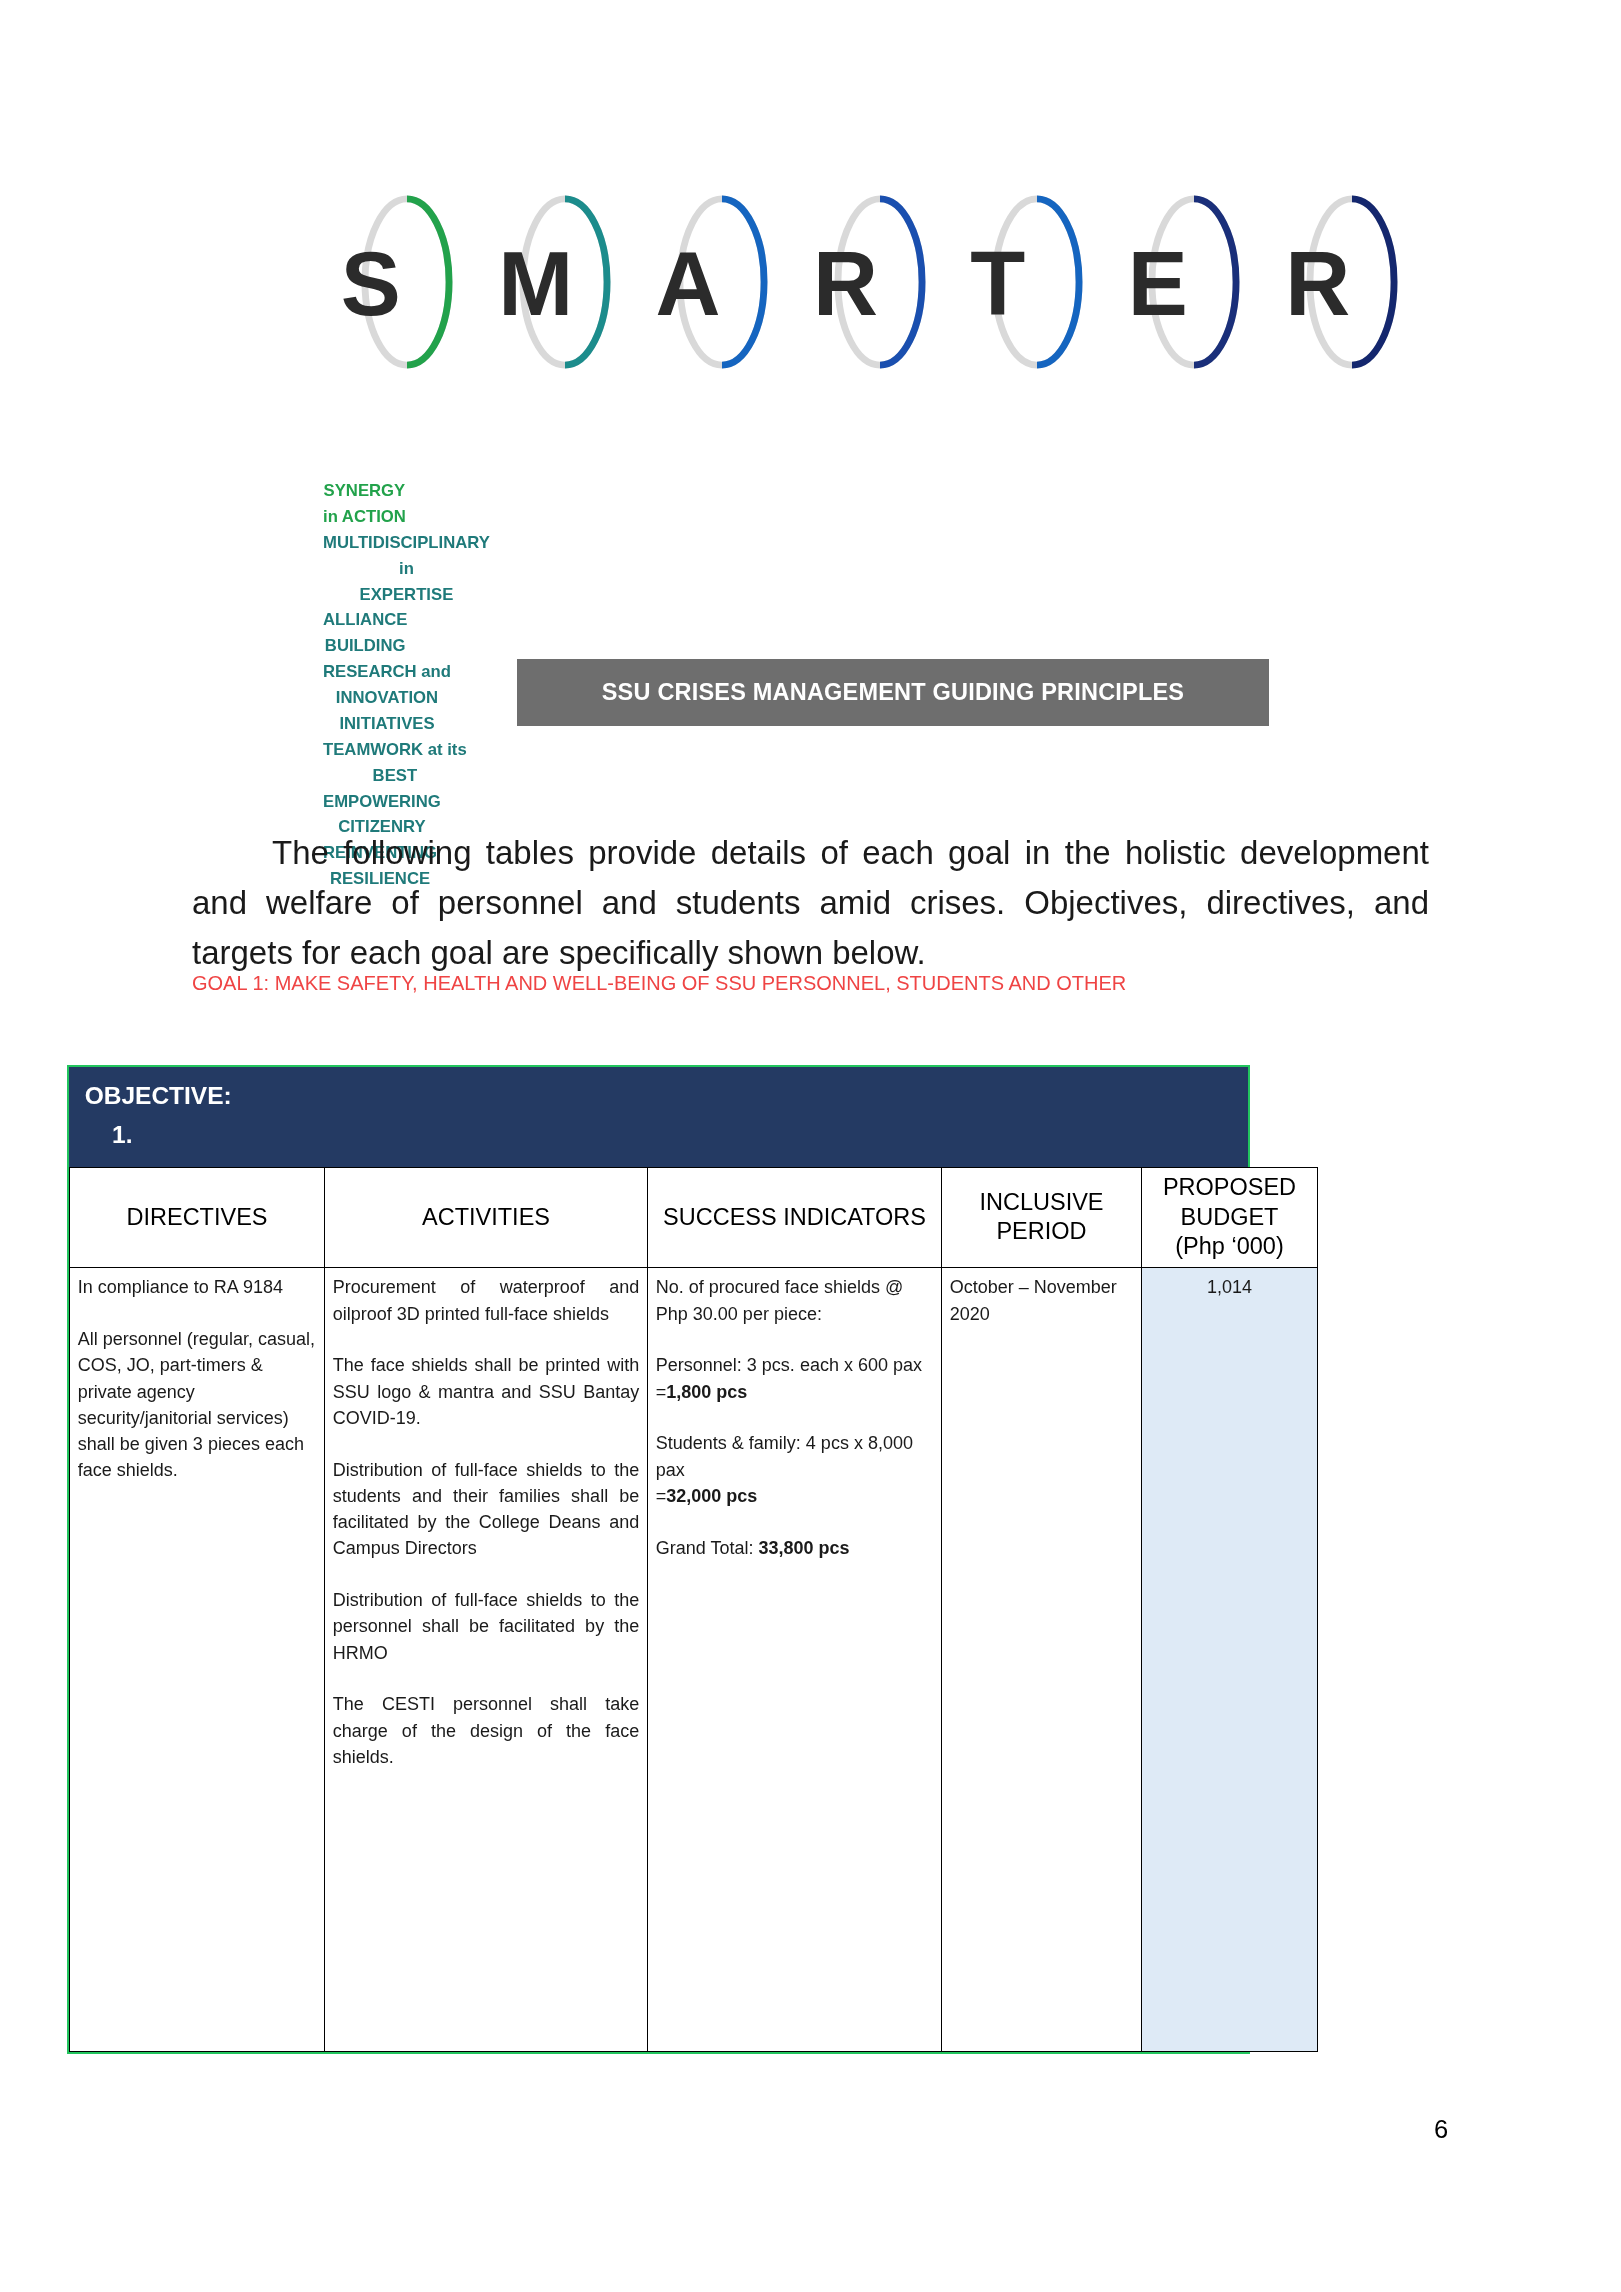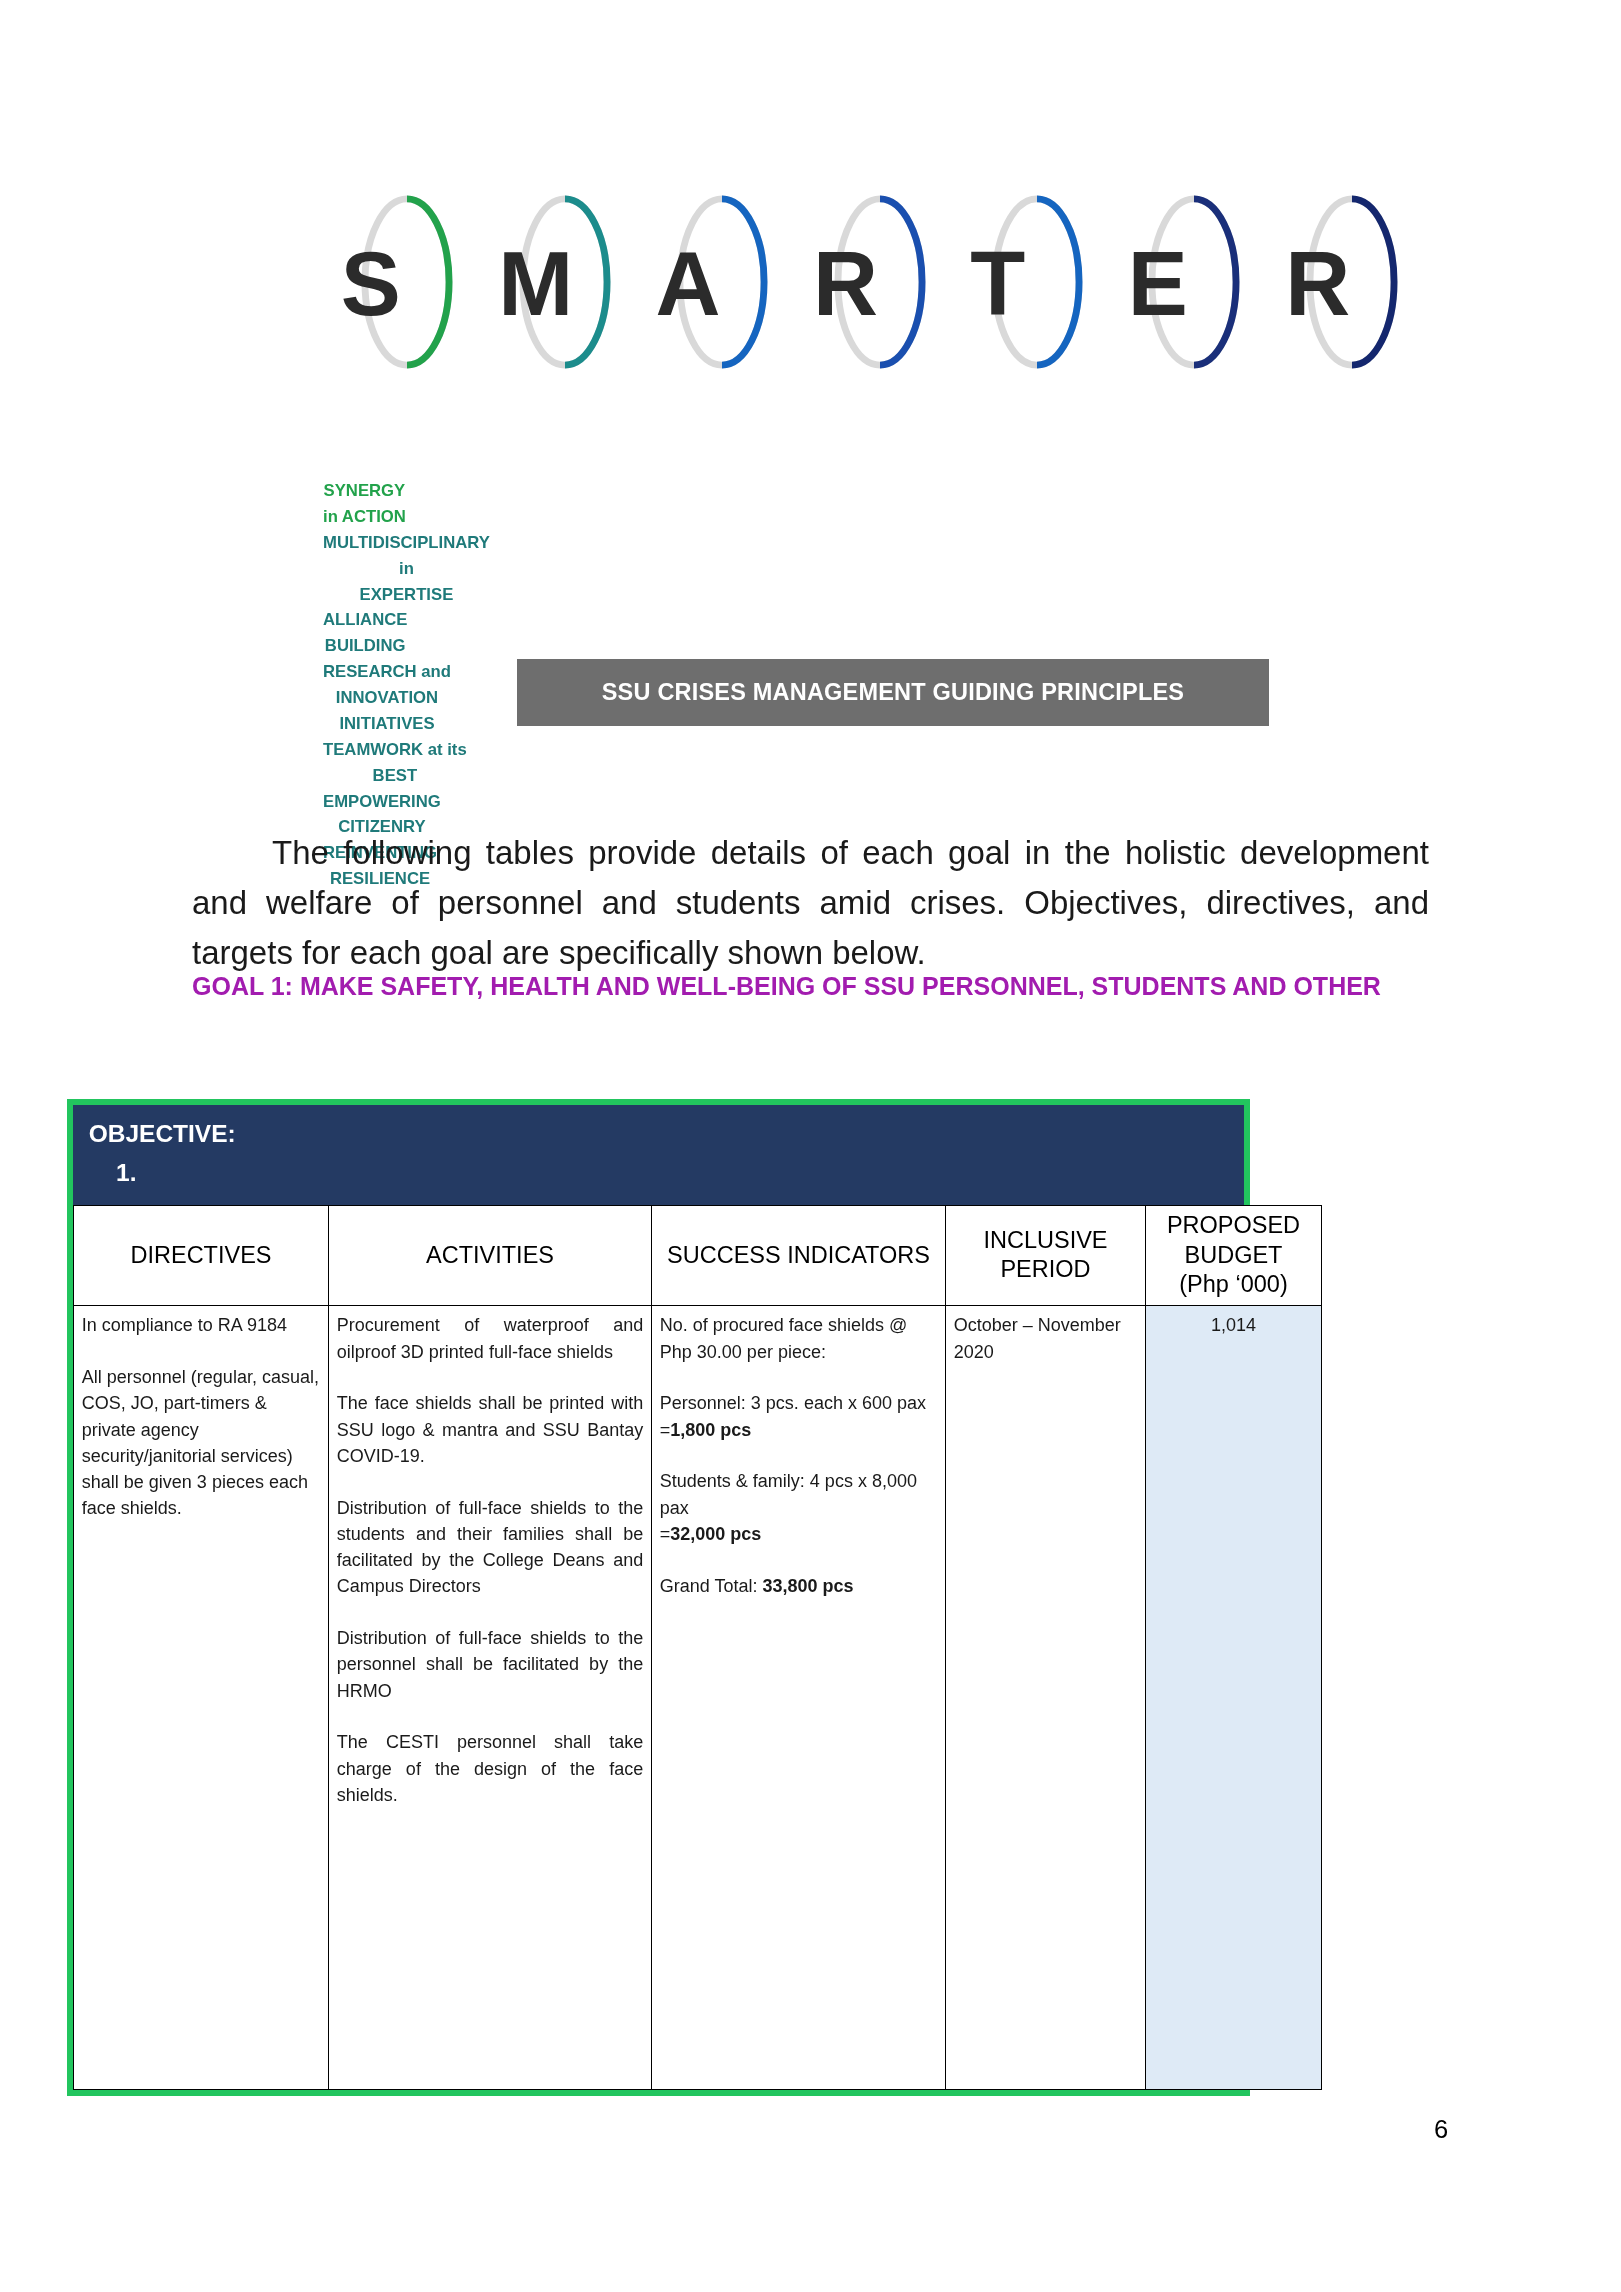--- a/index.html
+++ b/index.html
@@ -117,39 +117,38 @@
     line-height: 1.52;
     text-align: justify;
     text-indent: 80px;
     color: #1a1a1a;
   }
   .goal {
     position: absolute;
     left: 192px;
     top: 968px;
     width: 1237px;
-    font-size: 25px;
-    font-weight: bold;
+    font-size: 20px;
+    font-weight: normal;
     line-height: 1.5;
-    color: #a21caf;
+    color: #ef4444;
   }
   .goal .goal-line2 {
     display: block;
     padding-left: 96px;
   }
 
   
   .table-wrap {
     position: absolute;
     left: 67px;
     top: 1065px;
     width: 1183px;
-    border: 6px solid #22c55e;
+    border: 2px solid #22c55e;
     box-sizing: border-box;
-    margin-top: 34px;
   }
   .objective-banner {
     background: #243A63;
     color: #ffffff;
     padding: 11.8px 15.7px 15.7px 15.7px;
     box-sizing: border-box;
   }
   .objective-title {
     font-size: 24.5px;
     font-weight: bold;

